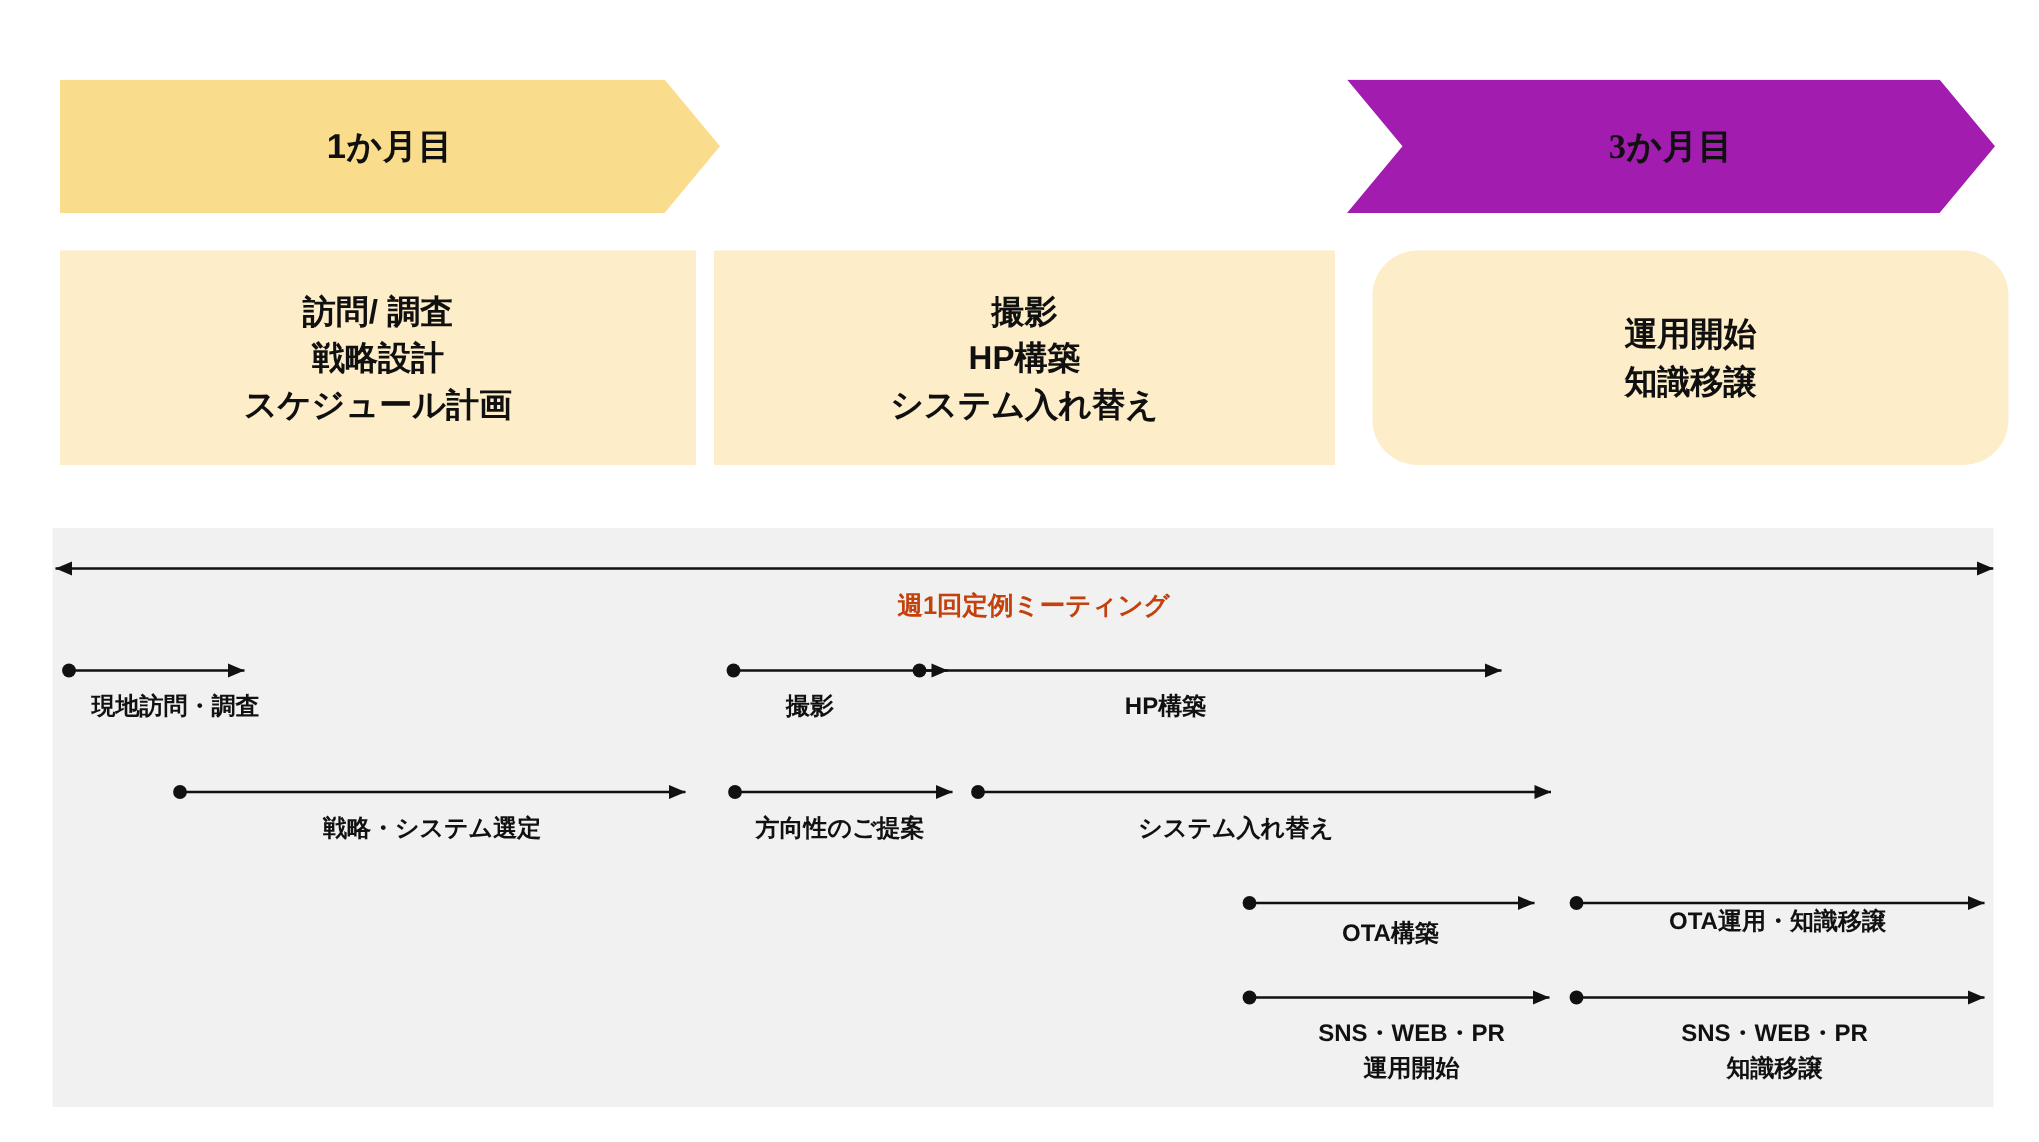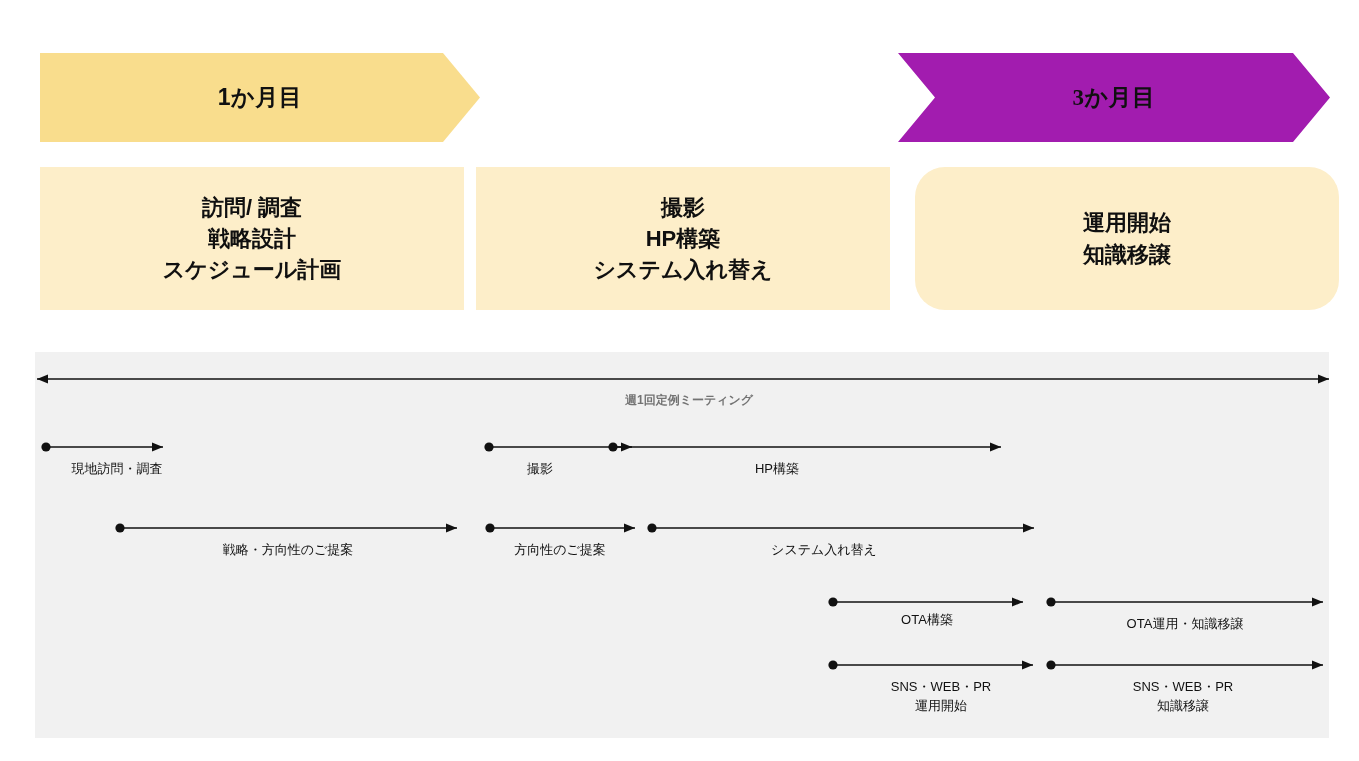--- a/index.html
+++ b/index.html
@@ -85,33 +85,33 @@
     left: 35px;
     top: 352px;
     width: 1294px;
     height: 386px;
     background: #f1f1f1;
   }
   .gantt-svg { position: absolute; left: 0; top: 0; }
 
   .task-label {
     position: absolute;
-    font-size: 13px;
-    font-weight: normal;
+    font-size: 16px;
+    font-weight: bold;
     color: #111111;
     text-align: center;
     line-height: 1.45;
     white-space: nowrap;
     transform: translateX(-50%);
   }
   .meeting-label {
     position: absolute;
-    font-size: 12px;
-    font-weight: bold;
-    color: #737373;
+    font-size: 17px;
+    font-weight: bold;
+    color: #c2410c;
     white-space: nowrap;
     transform: translateX(-50%);
   }
 </style>
 </head>
 <body>
 
 <div id="stage">
 
   <div class="chevron-row">
@@ -179,32 +179,32 @@
         <div class="task-label" style="left: 82px; top: 108px;">
           <div>現地訪問・調査</div>
         </div>
         <div class="task-label" style="left: 505px; top: 108px;">
           <div>撮影</div>
         </div>
         <div class="task-label" style="left: 742px; top: 108px;">
           <div>HP構築</div>
         </div>
         <div class="task-label" style="left: 253px; top: 189px;">
-          <div>戦略・方向性のご提案</div>
+          <div>戦略・システム選定</div>
         </div>
         <div class="task-label" style="left: 525px; top: 189px;">
           <div>方向性のご提案</div>
         </div>
         <div class="task-label" style="left: 789px; top: 189px;">
           <div>システム入れ替え</div>
         </div>
         <div class="task-label" style="left: 892px; top: 259px;">
           <div>OTA構築</div>
         </div>
-        <div class="task-label" style="left: 1150px; top: 263px;">
+        <div class="task-label" style="left: 1150px; top: 251px;">
           <div>OTA運用・知識移譲</div>
         </div>
         <div class="task-label" style="left: 906px; top: 326px;">
           <div>SNS・WEB・PR</div>
           <div>運用開始</div>
         </div>
         <div class="task-label" style="left: 1148px; top: 326px;">
           <div>SNS・WEB・PR</div>
           <div>知識移譲</div>
         </div>

